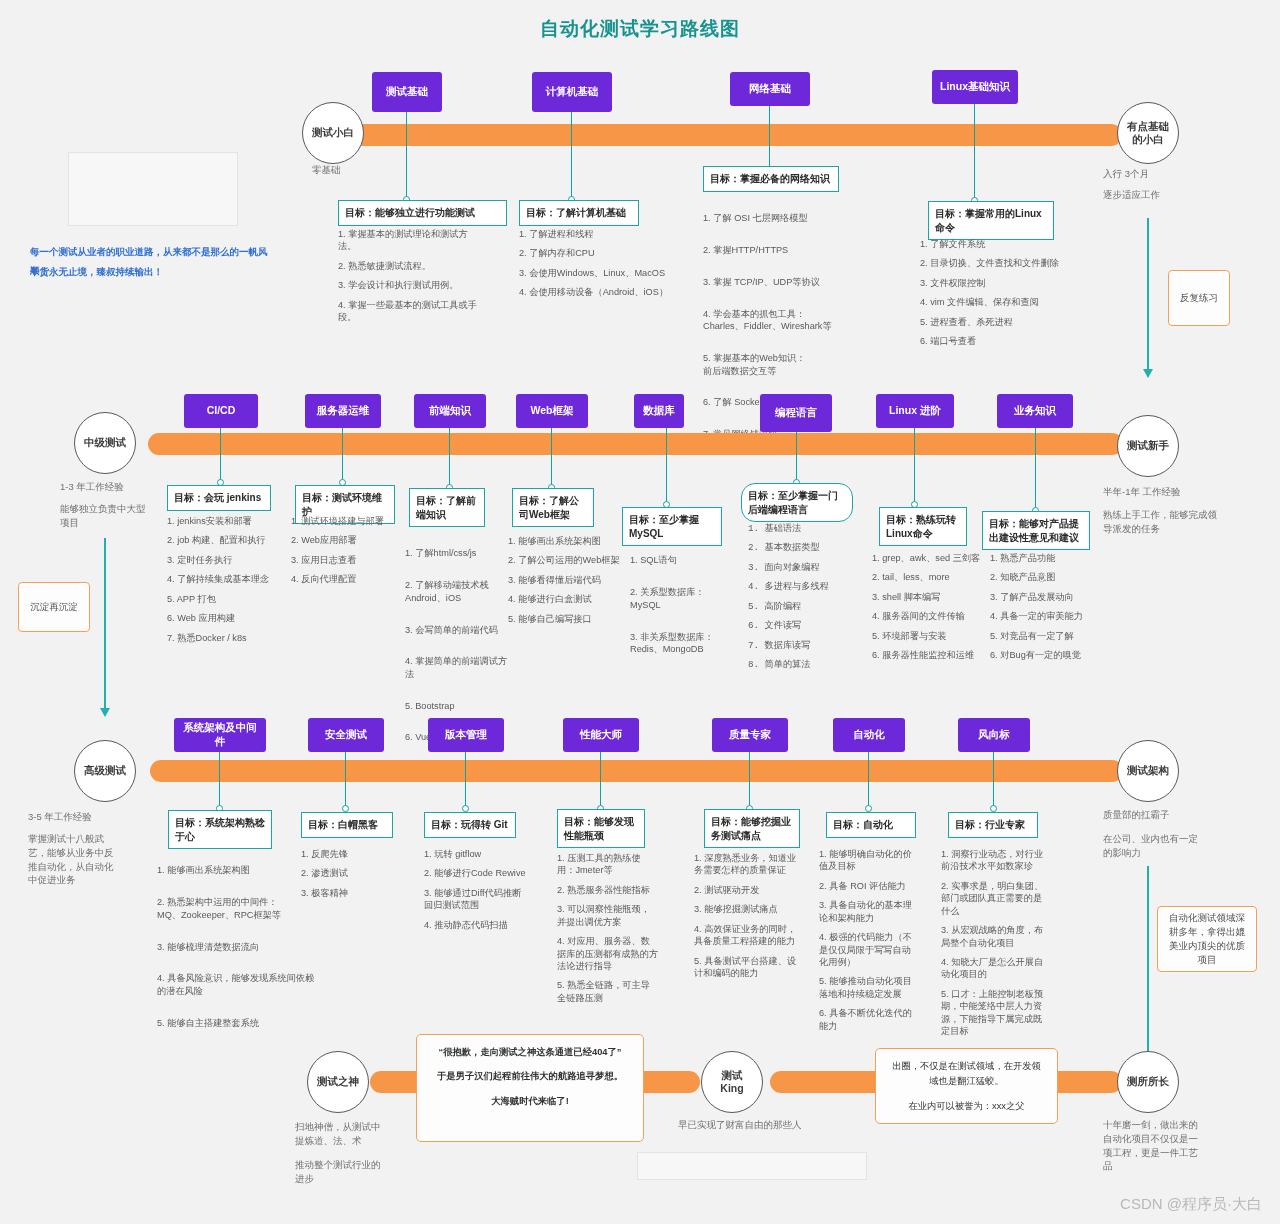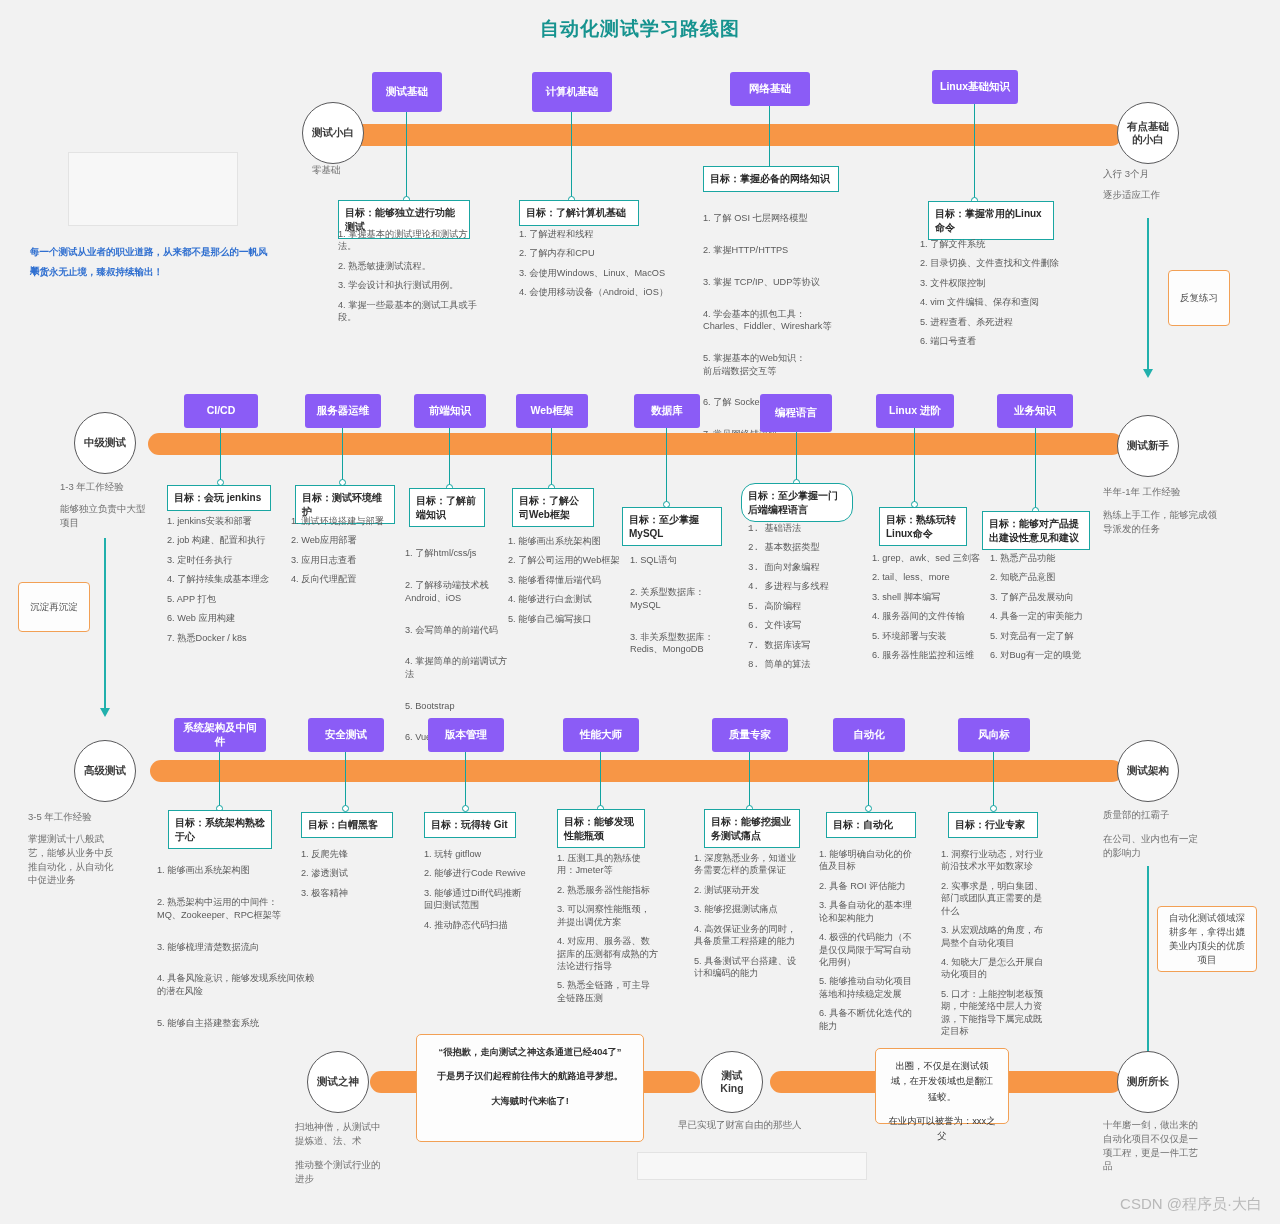--- a/index.html
+++ b/index.html
@@ -31,21 +31,21 @@
     display:flex;align-items:center;justify-content:center;
     text-align:center;font-size:10.5px;font-weight:bold;color:#3a3a3a;
     line-height:1.25;box-sizing:border-box;z-index:5;
   }
   .stage-note{
     font-size:9.5px;color:#6f6f6f;line-height:1.45;width:120px;
   }
 
   
   .topic{
-    background:#8b5cf6;color:#ffffff;border-radius:3px;
+    background:#6d28d9;color:#ffffff;border-radius:3px;
     display:flex;align-items:center;justify-content:center;
     text-align:center;font-size:10.5px;font-weight:bold;
     padding:4px 6px;box-sizing:border-box;z-index:4;
     line-height:1.3;
   }
 
   
   .stem{width:1.4px;background:#11a3a0;}
   .ring{
     width:7px;height:7px;border-radius:50%;
@@ -124,21 +124,21 @@
 
   <div class="abs varrow-line" style="left:1147px;top:218px;height:152px;"></div>
   <div class="abs varrow-head" style="left:1143px;top:369px;"></div>
   <div class="abs onote" style="left:1168px;top:270px;width:62px;height:56px;">反复练习</div>
 
   <div class="abs topic" style="left:372px;top:72px;width:70px;height:40px;">
     <span>测试基础</span>
   </div>
   <div class="abs stem" style="left:406px;top:112px;height:88px;"></div>
   <div class="abs ring" style="left:403px;top:196px;"></div>
-  <div class="abs goal" style="left:338px;top:200px;width:132px;">目标：能够独立进行功能测试</div>
+  <div class="abs goal" style="left:338px;top:200px;width:169px;">目标：能够独立进行功能测试</div>
   <div class="abs blist" style="left:338px;top:228px;width:148px;">
     <div>1. 掌握基本的测试理论和测试方法。</div>
     <div>2. 熟悉敏捷测试流程。</div>
     <div>3. 学会设计和执行测试用例。</div>
     <div>4. 掌握一些最基本的测试工具或手段。</div>
   </div>
 
   <div class="abs topic" style="left:532px;top:72px;width:80px;height:40px;">
     <span>计算机基础</span>
   </div>
@@ -255,21 +255,21 @@
   <div class="abs ring" style="left:548px;top:484px;"></div>
   <div class="abs goal" style="left:512px;top:488px;width:82px;">目标：了解公司Web框架</div>
   <div class="abs blist" style="left:508px;top:535px;width:114px;">
     <div>1. 能够画出系统架构图</div>
     <div>2. 了解公司运用的Web框架</div>
     <div>3. 能够看得懂后端代码</div>
     <div>4. 能够进行白盒测试</div>
     <div>5. 能够自己编写接口</div>
   </div>
 
-  <div class="abs topic" style="left:634px;top:394px;width:66px;height:34px;">
+  <div class="abs topic" style="left:634px;top:394px;width:50px;height:34px;">
     <span>数据库</span>
   </div>
   <div class="abs stem" style="left:666px;top:428px;height:76px;"></div>
   <div class="abs ring" style="left:663px;top:501px;"></div>
   <div class="abs goal" style="left:622px;top:507px;width:100px;">目标：至少掌握MySQL</div>
   <div class="abs blist" style="left:630px;top:542px;width:110px;white-space:pre-line;">
     <div>1. SQL语句</div>
     <div>2. 关系型数据库：
 MySQL</div>
     <div>3. 非关系型数据库：
@@ -457,21 +457,21 @@
     <span>测所所长</span>
   </div>
   <div class="abs stage-note" style="left:1103px;top:1118px;width:96px;">十年磨一剑，做出来的自动化项目不仅仅是一项工程，更是一件工艺品</div>
 
   <div class="abs quote-card" style="left:416px;top:1034px;width:228px;height:108px;">
     <div class="q-line bold">“很抱歉，走向测试之神这条通道已经404了”</div>
     <div class="q-line bold">于是男子汉们起程前往伟大的航路追寻梦想。</div>
     <div class="q-line bold">大海贼时代来临了!</div>
   </div>
 
-  <div class="abs quote-card" style="left:875px;top:1048px;width:134px;height:76px;">
+  <div class="abs quote-card" style="left:875px;top:1048px;width:183px;height:76px;">
     <div class="q-line">出圈，不仅是在测试领域，在开发领域也是翻江猛蛟。</div>
     <div class="q-line">在业内可以被誉为：xxx之父</div>
   </div>
 
   <div class="abs ghostbox" style="left:637px;top:1152px;width:228px;height:26px;"></div>
 
   <div class="abs" id="watermark">CSDN @程序员·大白</div>
 
 </div>
 

